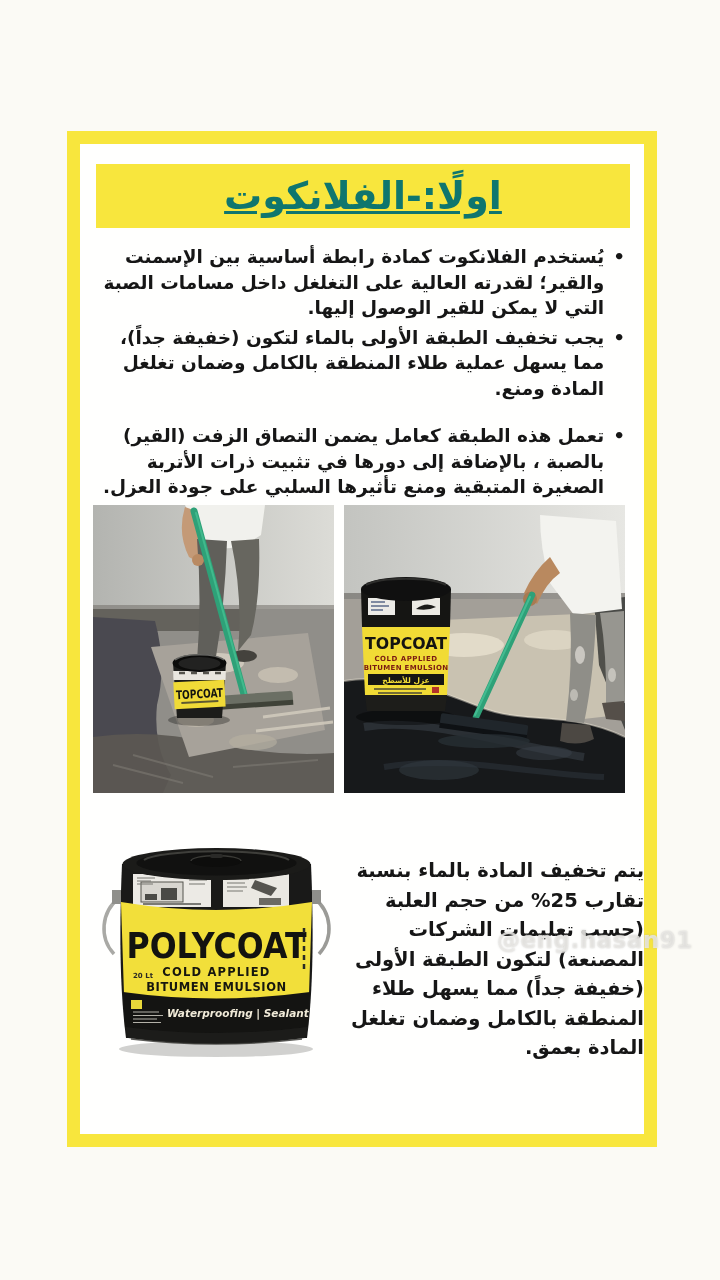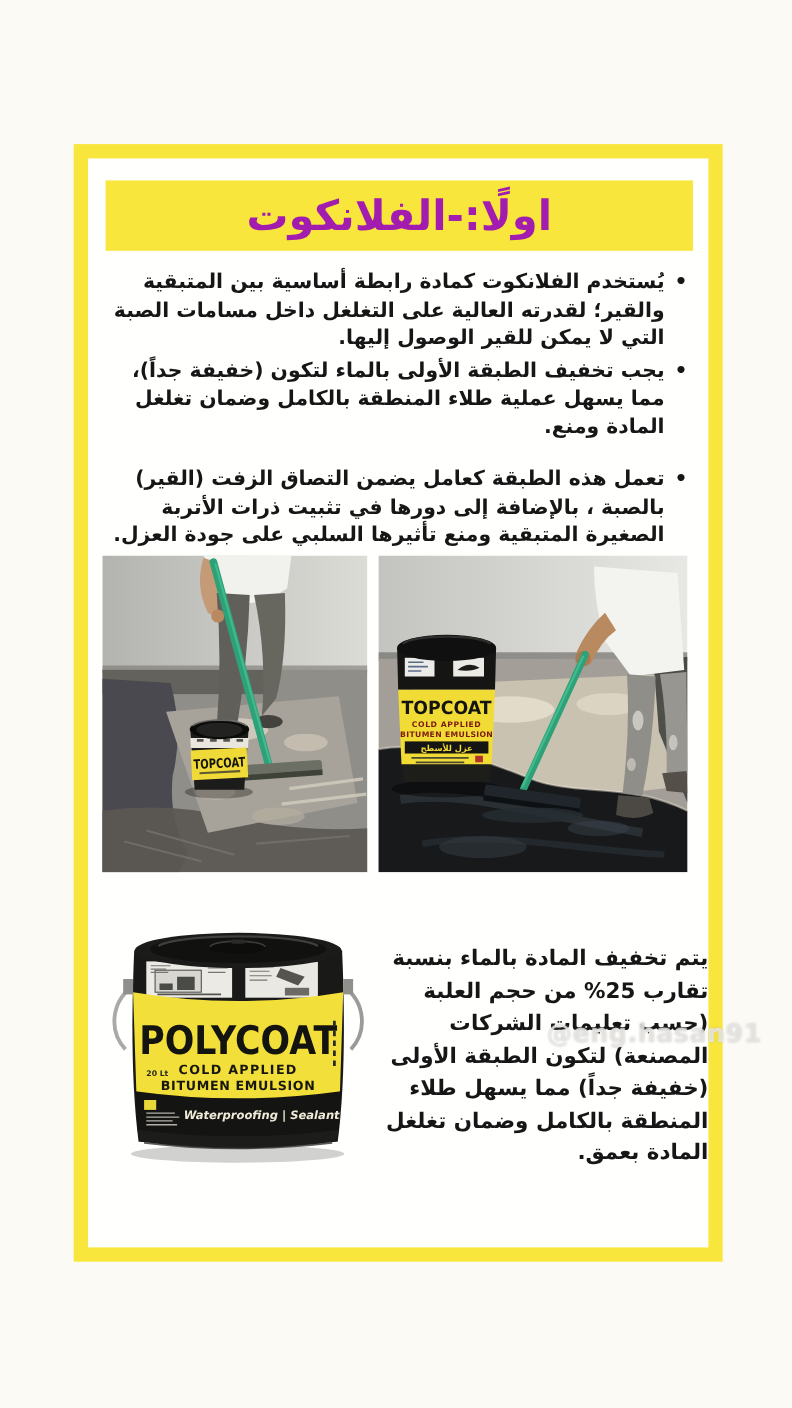--- a/index.html
+++ b/index.html
@@ -27,23 +27,24 @@
   .header-banner{
     left:96px;top:164px;
     width:534px;height:64px;
     background:var(--yellow);
     display:flex;align-items:center;justify-content:center;
   }
   .header-banner .title{
     font-size:38px;font-weight:800;
     direction:rtl;
     letter-spacing:0;
-    color:#a21caf;
+    color:#0f766e;
     line-height:64px;
     white-space:nowrap;
+    text-decoration:underline;
   }
   .bullets{
     left:97px;top:244px;width:528px;
     direction:rtl;text-align:right;
   }
   .bullet{
     display:flex;gap:9px;
     font-size:18.5px;font-weight:700;line-height:25.5px;
   }
   .bullet .dot{flex:0 0 auto;line-height:25.5px;}
@@ -74,21 +75,21 @@
 
 <div class="abs frame"></div>
 
 <div class="abs header-banner">
   <div class="title">اولًا:-الفلانكوت</div>
 </div>
 
 <div class="abs bullets">
   <div class="bullet b1">
     <span class="dot">•</span>
-    <span>يُستخدم الفلانكوت كمادة رابطة أساسية بين المتبقية والقير؛ لقدرته العالية على التغلغل داخل مسامات الصبة التي لا يمكن للقير الوصول إليها.</span>
+    <span>يُستخدم الفلانكوت كمادة رابطة أساسية بين الإسمنت والقير؛ لقدرته العالية على التغلغل داخل مسامات الصبة التي لا يمكن للقير الوصول إليها.</span>
   </div>
   <div class="bullet b2">
     <span class="dot">•</span>
     <span>يجب تخفيف الطبقة الأولى بالماء لتكون (خفيفة جداً)، مما يسهل عملية طلاء المنطقة بالكامل وضمان تغلغل المادة ومنع.</span>
   </div>
   <div class="bullet b3">
     <span class="dot">•</span>
     <span>تعمل هذه الطبقة كعامل يضمن التصاق الزفت (القير) بالصبة ، بالإضافة إلى دورها في تثبيت ذرات الأتربة الصغيرة المتبقية ومنع تأثيرها السلبي على جودة العزل.</span>
   </div>
 </div>

